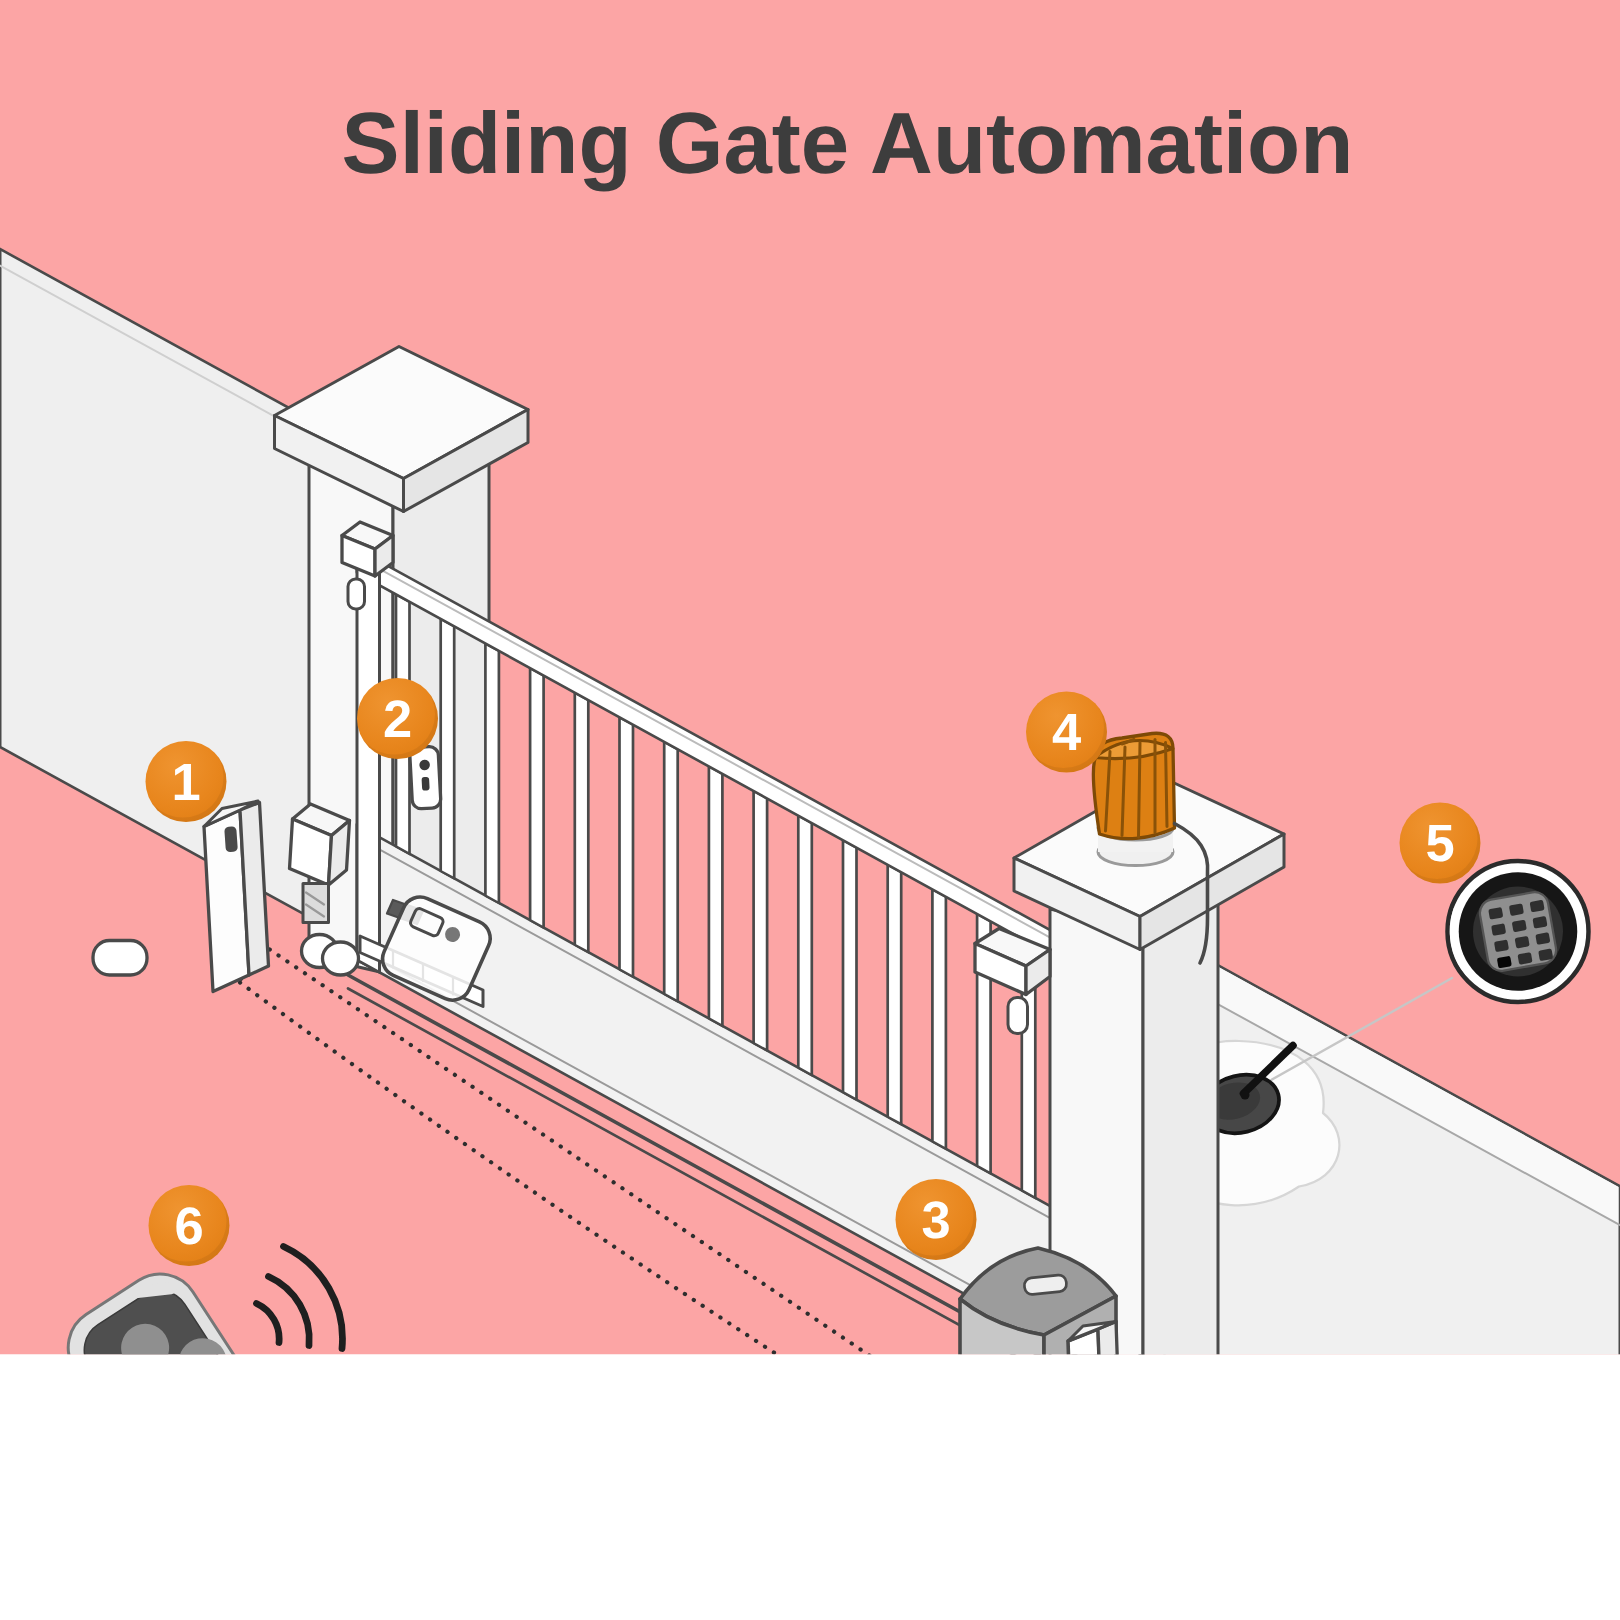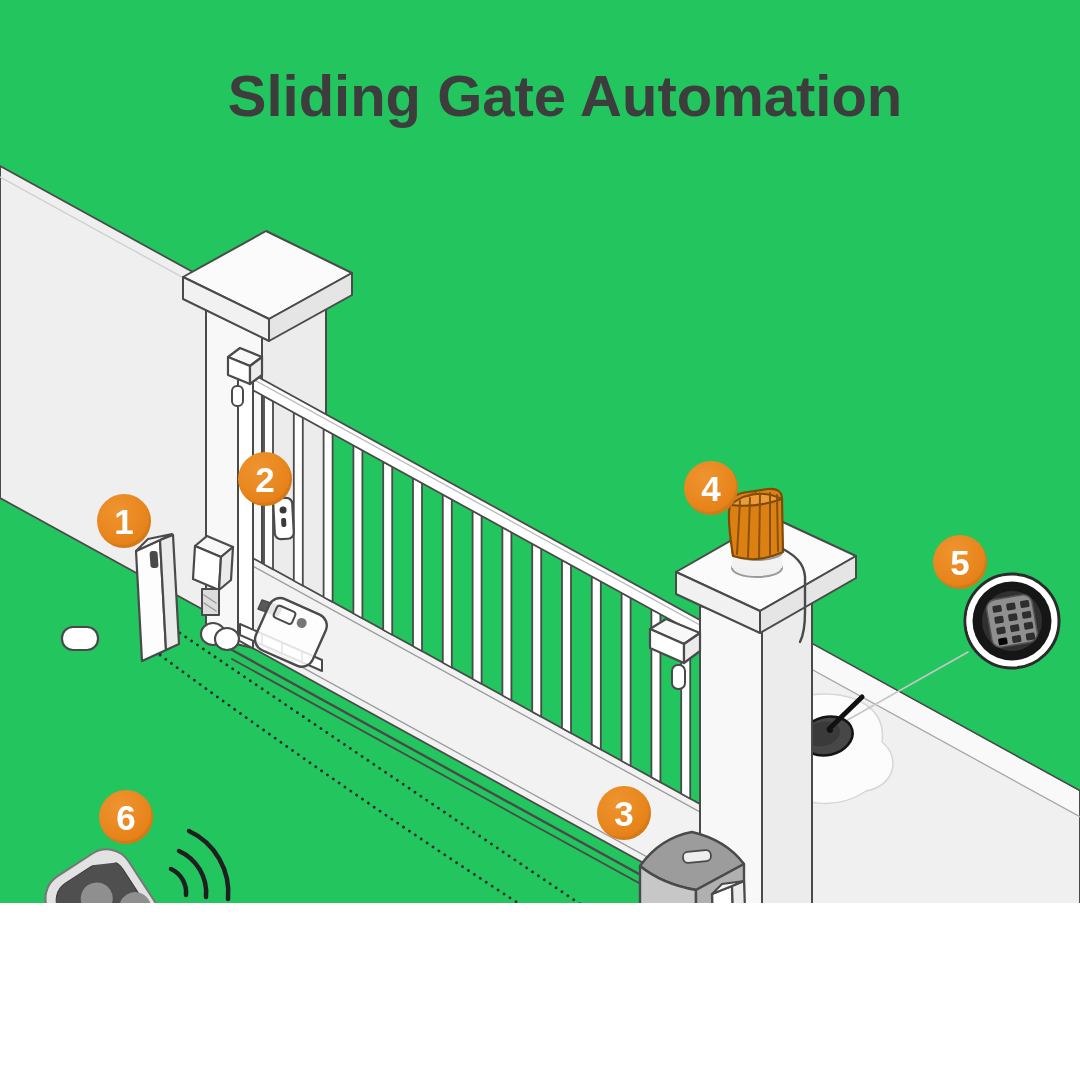--- a/index.html
+++ b/index.html
@@ -2,21 +2,21 @@
 <html><head>
 <meta charset="utf-8">
 <style>
   :root{
     --accent:#E8861D;
     --outline:#4a4a4a;
     --title:#3d3d3d;
   }
   html,body{margin:0;padding:0;background:#ffffff;}
   #stage{
-    position:relative;width:1080px;height:903px;background:#22c55e;
+    position:relative;width:1080px;height:903px;background:#fca5a5;
     overflow:hidden;font-family:"Liberation Sans",sans-serif;
   }
   #stage h1{
     position:absolute;top:62px;left:0;width:100%;margin:0;
     text-align:center;transform:translateX(25px);
     font-size:58px;font-weight:bold;letter-spacing:0px;color:var(--title);
   }
   svg{position:absolute;left:0;top:0;}
   .marker{
     position:absolute;width:54px;height:54px;border-radius:50%;

